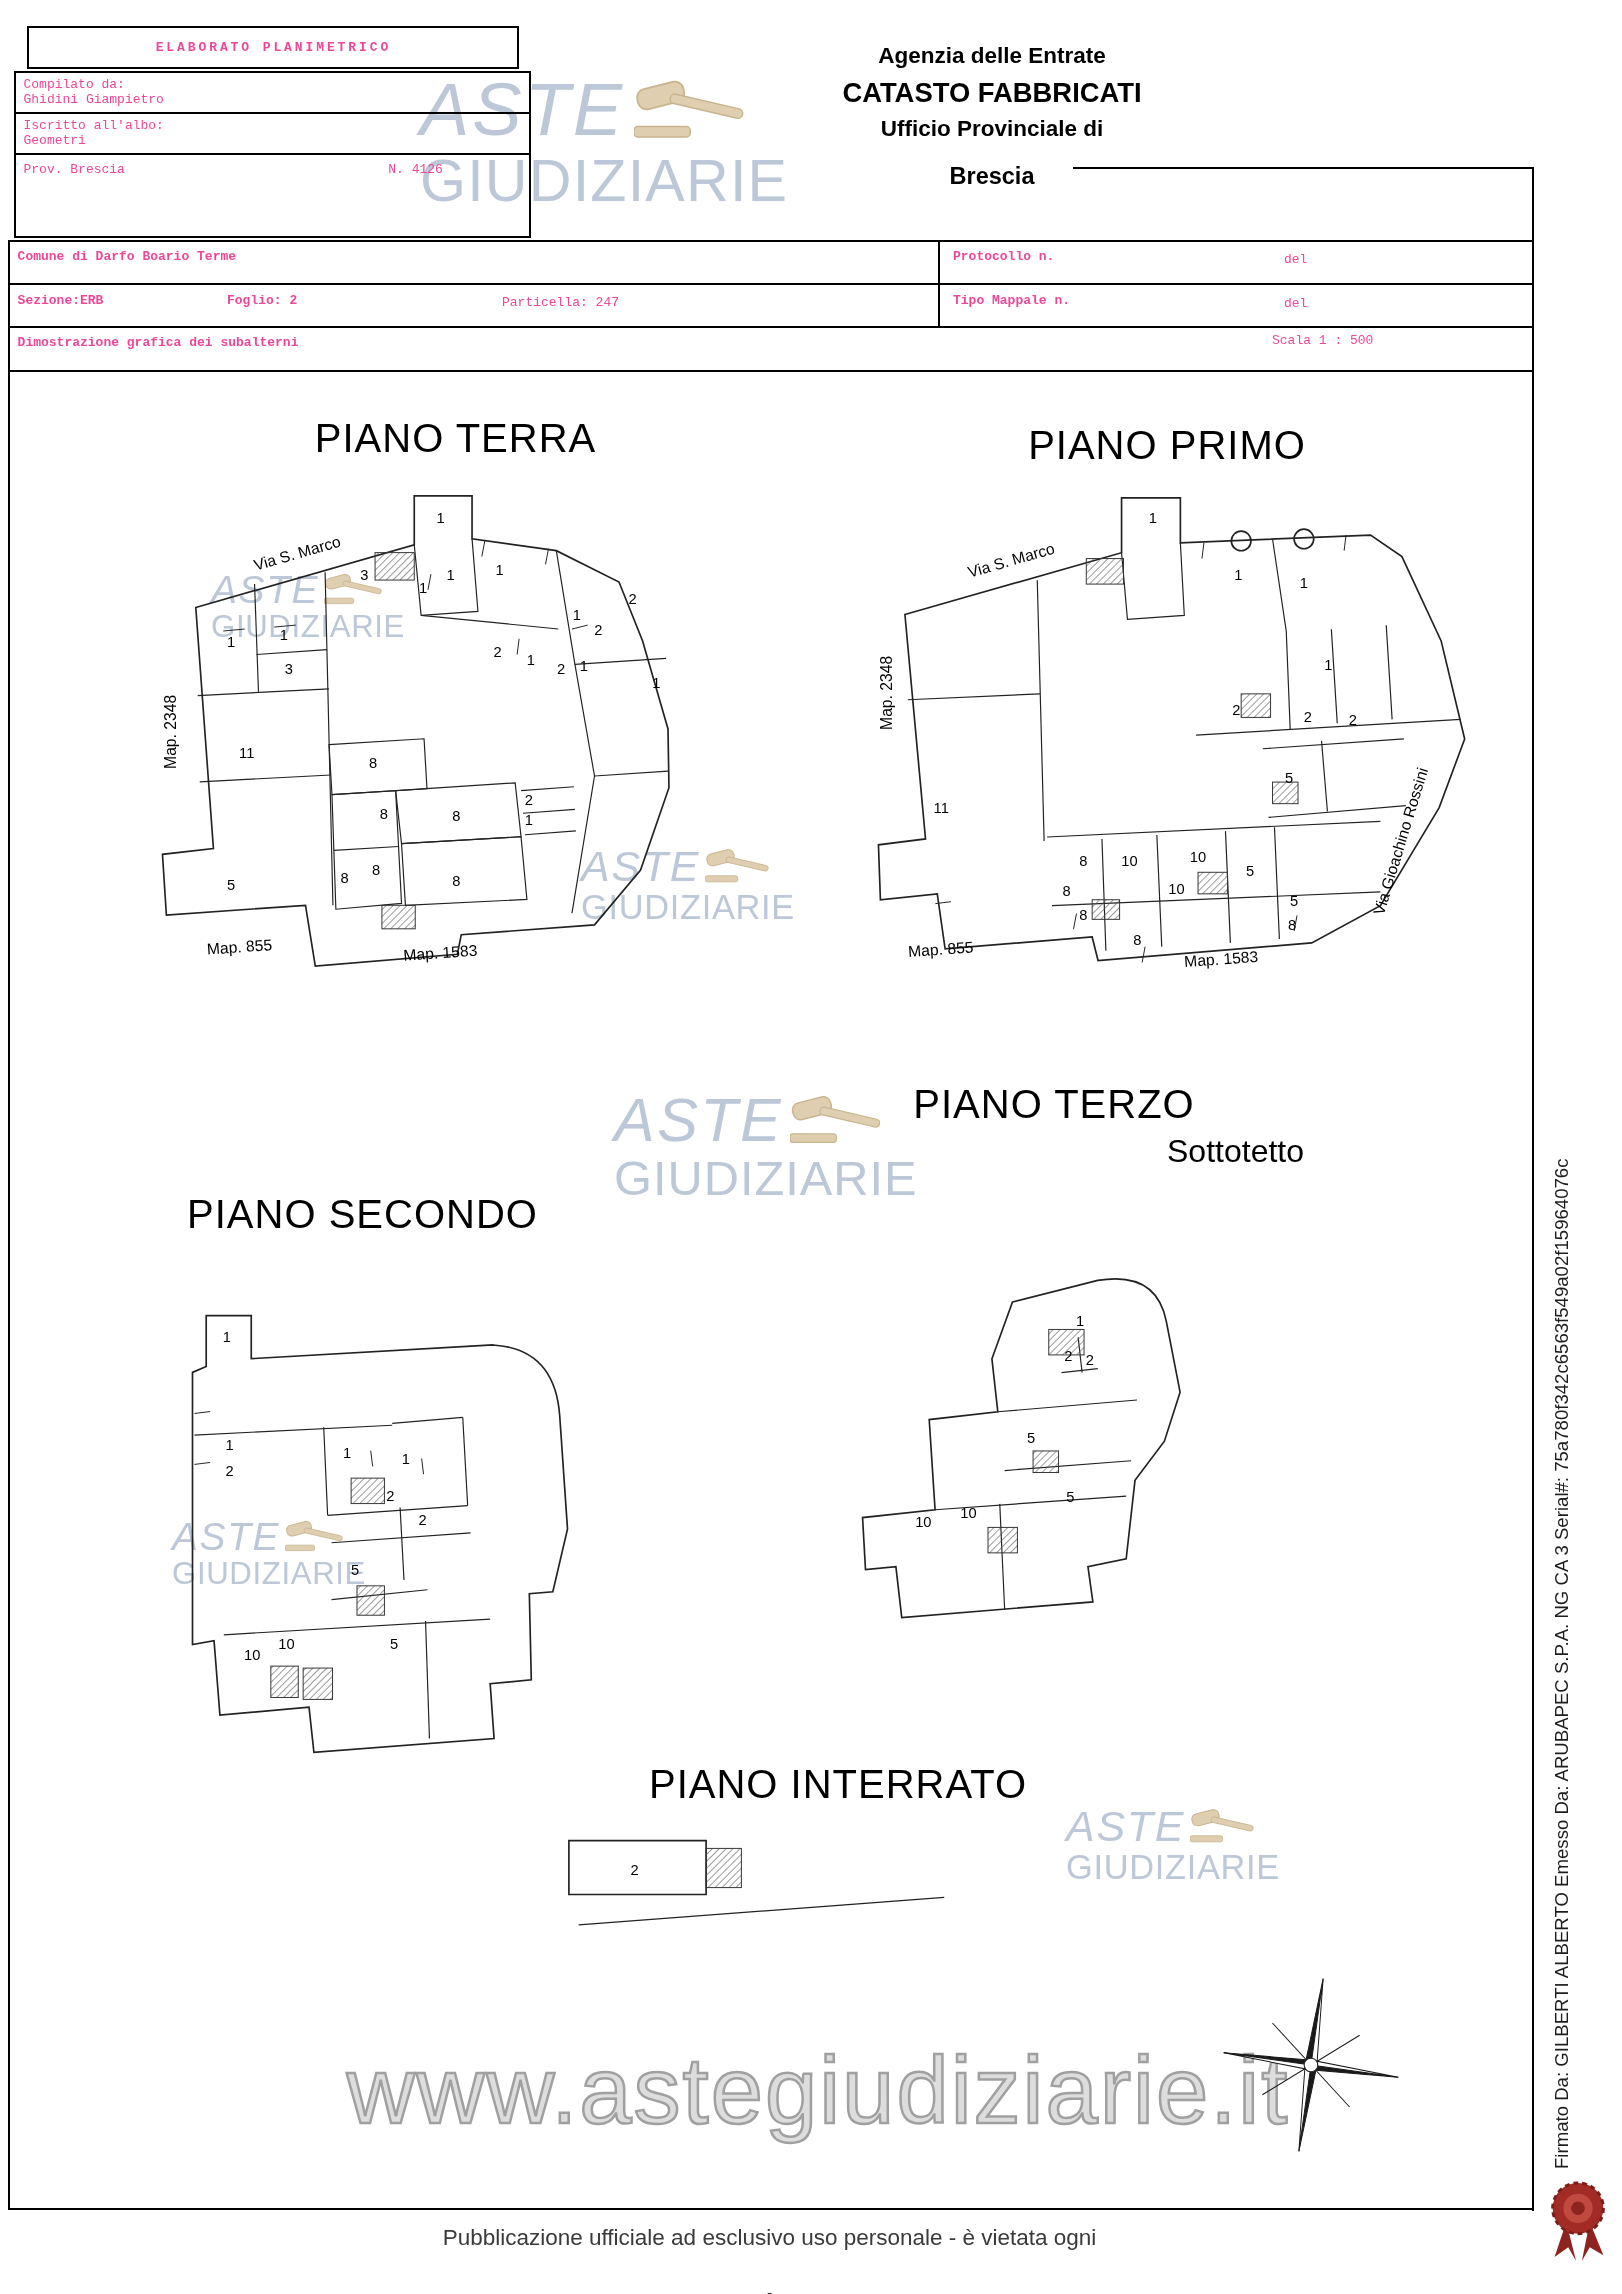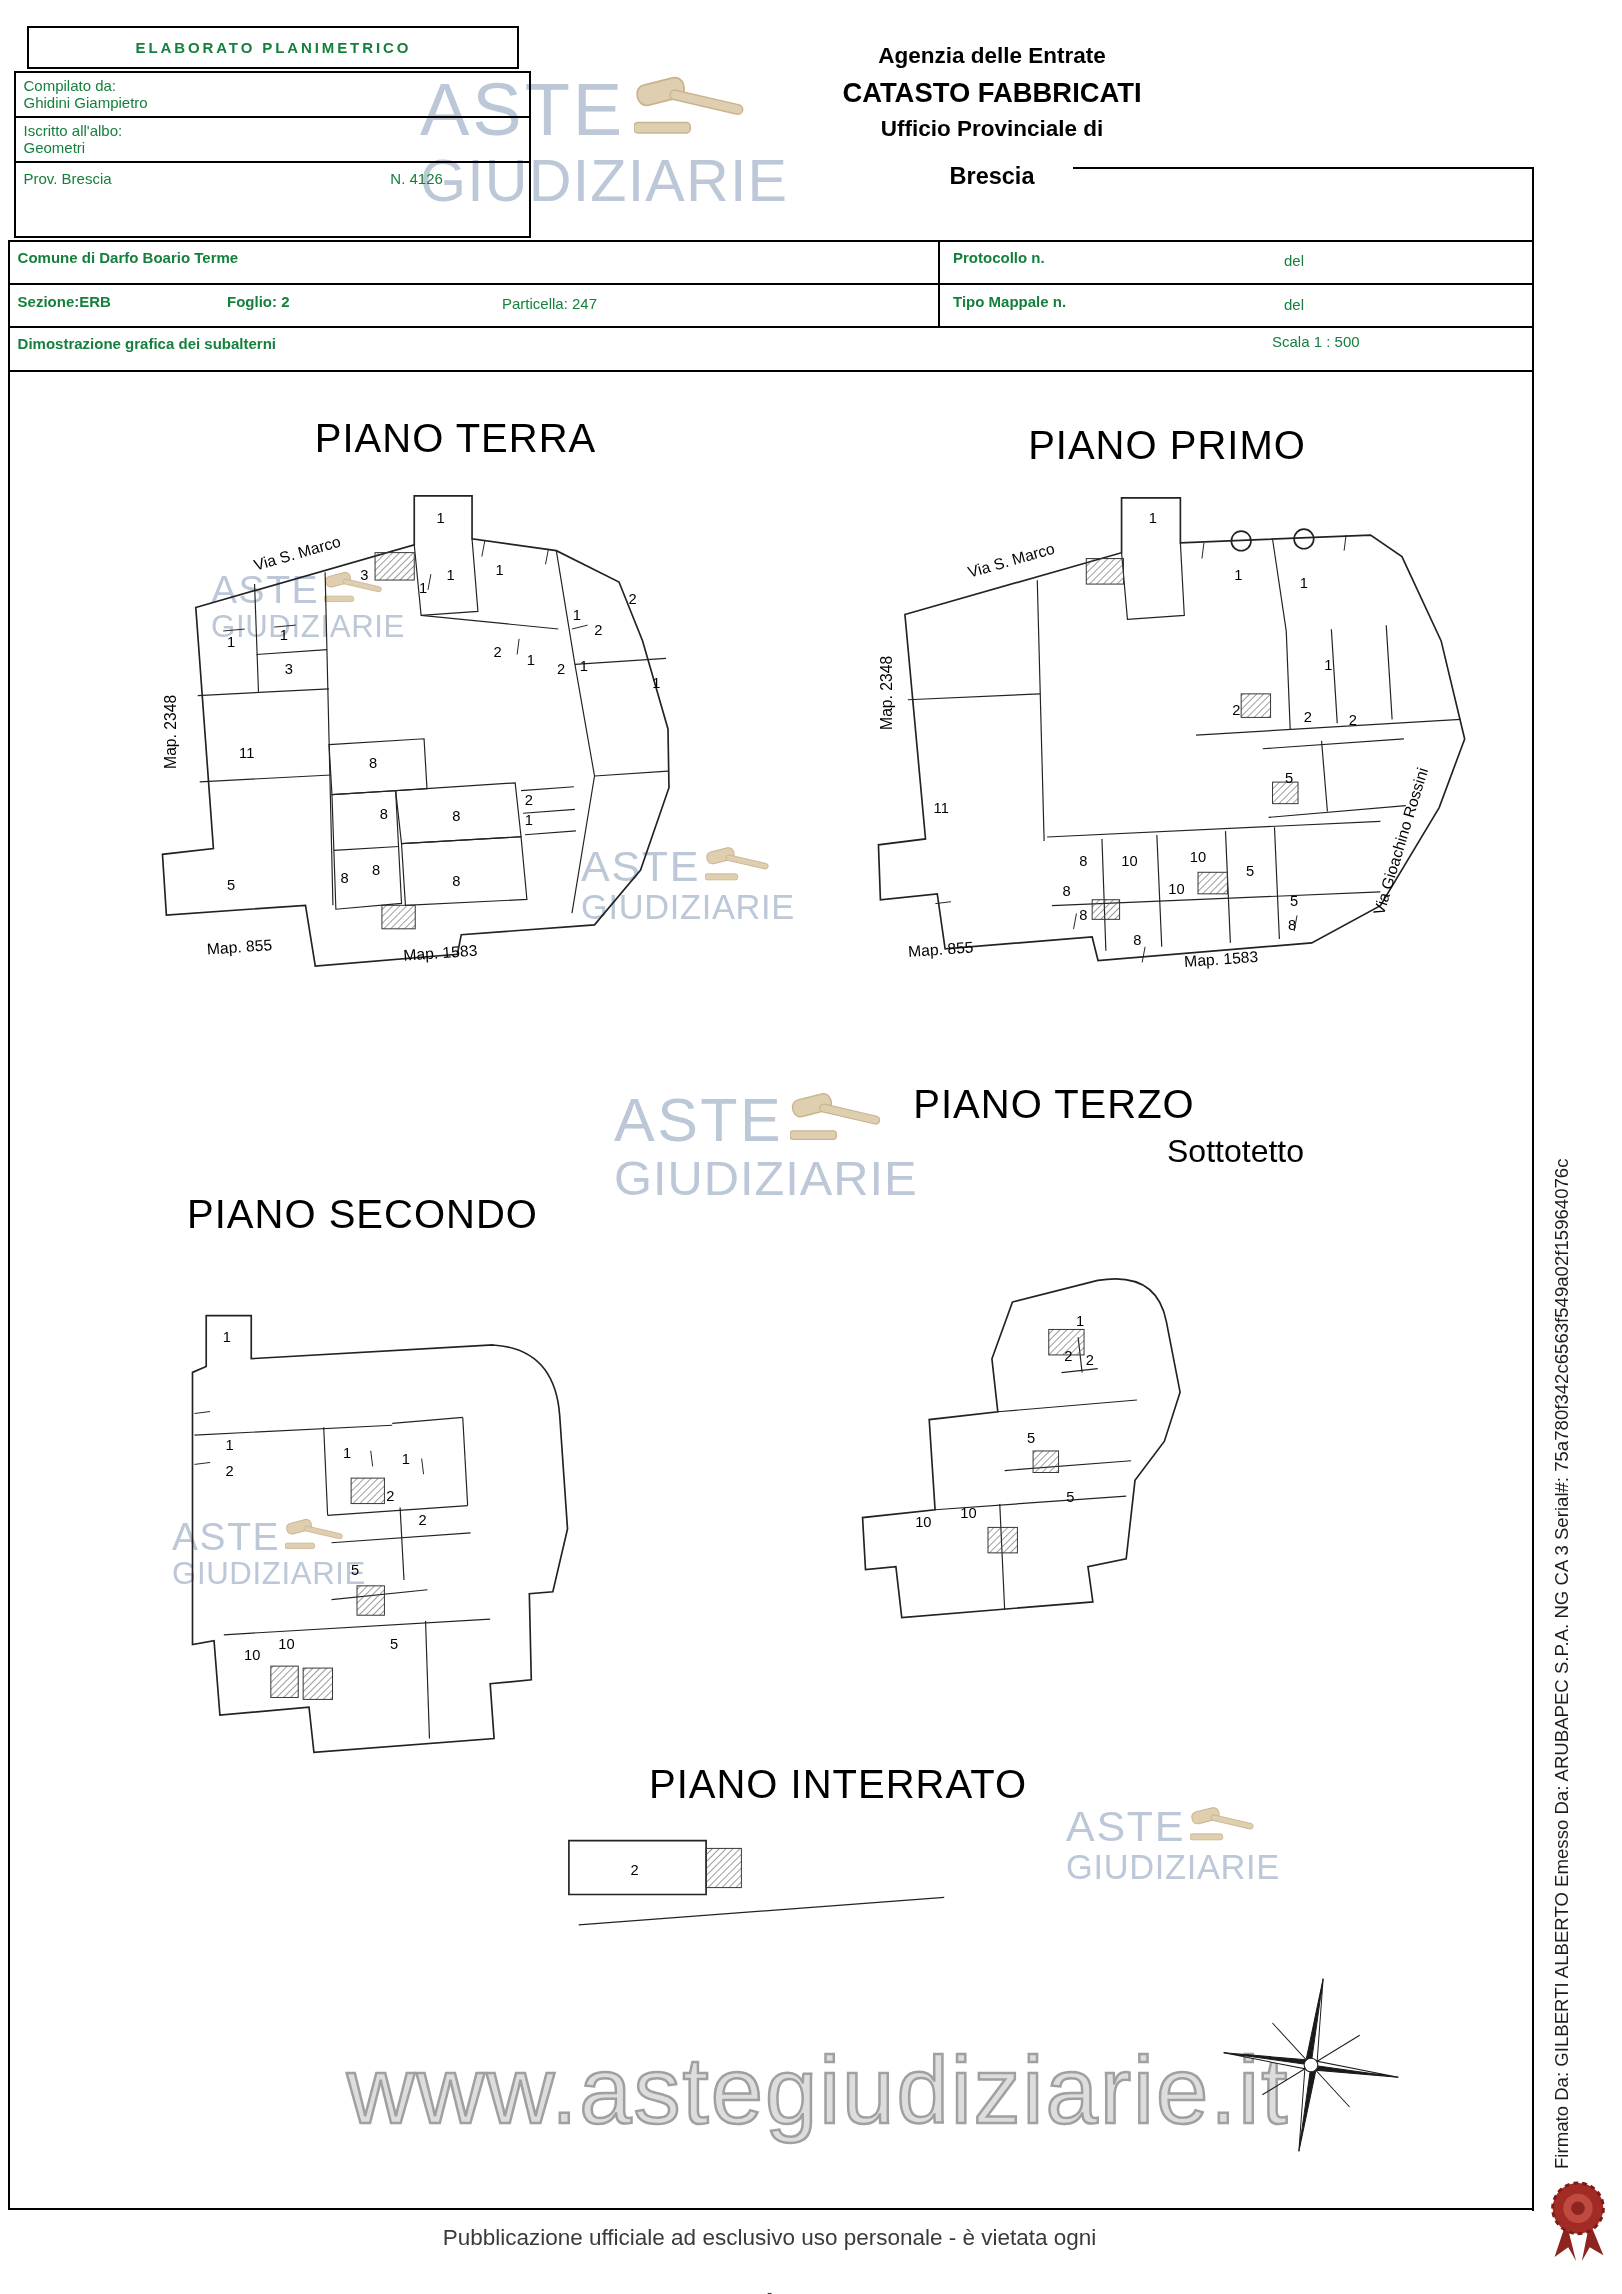--- a/index.html
+++ b/index.html
@@ -1,37 +1,37 @@
 <!DOCTYPE html>
 <html><head>
 <meta charset="utf-8">
 <style>
   * { margin:0; padding:0; box-sizing:border-box; }
   html,body { background:#fff; }
   .sheet { position:relative; width:1622px; height:2295px; background:#fff;
            font-family:"Liberation Sans", sans-serif; overflow:hidden; }
   .abs { position:absolute; }
-  .mono { font-family:Liberation Sans, sans-serif; font-size:15px; color:#15803d; white-space:nowrap; }
+  .mono { font-family:Liberation Mono, monospace; font-size:13px; color:#ec4899; white-space:nowrap; }
   .b { font-weight:bold; }
   .hline { position:absolute; background:#000; height:2px; }
   .vline { position:absolute; background:#000; width:2px; }
 
   .ptitle { position:absolute; font-size:40px; color:#000; text-align:center; letter-spacing:1px; }
   .psub   { position:absolute; font-size:32px; color:#000; text-align:right; }
 
   .plan { position:absolute; }
   .plan path, .plan circle, .plan polygon { fill:none; stroke:#222; stroke-width:1.7; }
   .plan path.t { stroke-width:1.2; }
   .plan path.tick { stroke-width:1; }
   .plan rect.stair { fill:url(#hatch); stroke:#333; stroke-width:1; }
   .plan text.num { font:15px "Liberation Sans",sans-serif; fill:#000; text-anchor:middle; }
   .plan text.street { font:16px "Liberation Sans",sans-serif; fill:#000; text-anchor:middle; }
 
   .wm { position:absolute; color:#b5c1d3; opacity:.9; pointer-events:none; line-height:1; }
-  .wm .row1 { display:flex; align-items:flex-start; gap:.12em; }
+  .wm .row1 { display:flex; align-items:center; gap:.12em;font-style:italic; }
   .wm .w1 { font-size:1em; letter-spacing:.04em; }
   .wm .gavel { width:1.6em; height:.9em; flex:none; }
   .wm .w2 { font-size:.8em; letter-spacing:.02em; margin-top:.06em; }
 
   .wm-url { position:absolute; left:225px; top:2037px; width:1186px; text-align:center;
             font-size:94px; letter-spacing:2px; color:#d8d8d8; -webkit-text-stroke:2.5px #909090;
             opacity:.85; pointer-events:none; white-space:nowrap; }
 
   .footer-line { position:absolute; left:0; width:1539px; text-align:center; color:#3a3a3a; font-size:22.5px; }
 

